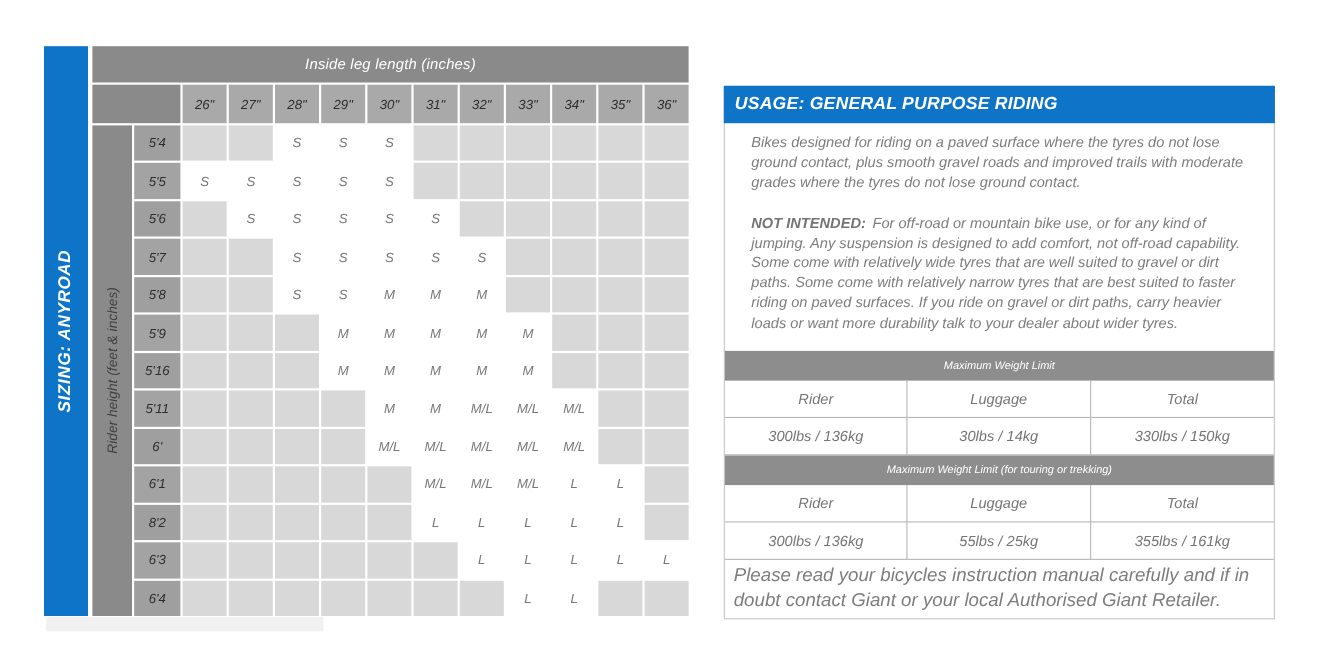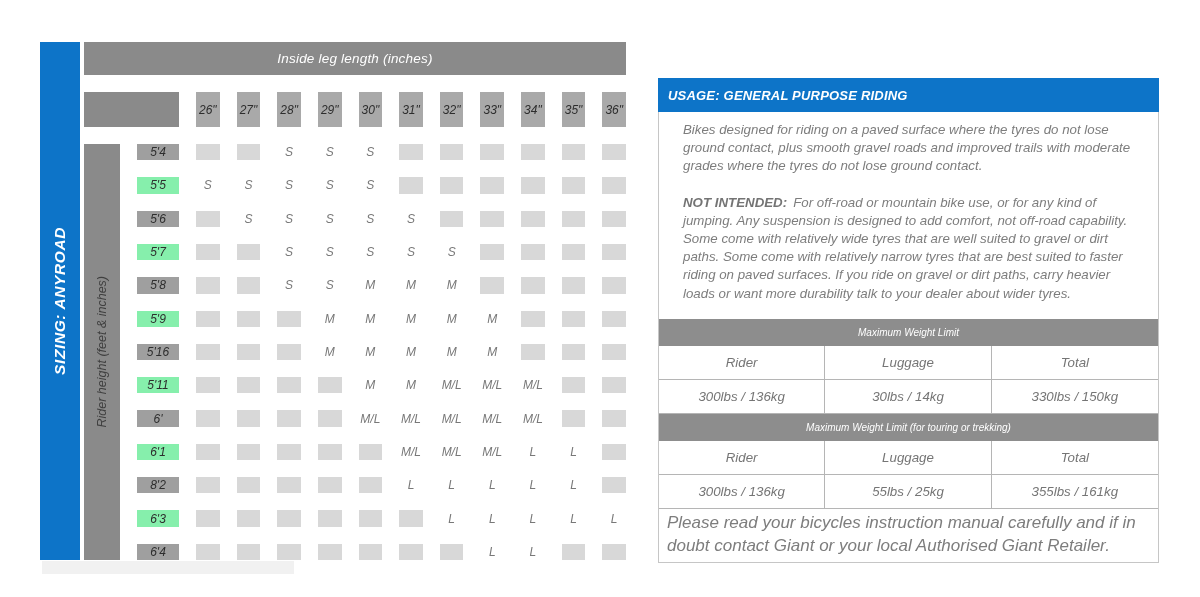--- a/index.html
+++ b/index.html
@@ -5,42 +5,42 @@
   html,body{margin:0;padding:0;background:#fff;}
   .canvas{position:relative;width:1200px;height:597px;background:#ffffff;
           font-family:"Liberation Sans",sans-serif;overflow:hidden;}
 
   
   .sizing{position:absolute;left:40px;top:42px;width:586px;height:518px;display:flex;gap:4px;}
   .blue-bar{width:40px;background:#0d74c8;display:flex;align-items:center;justify-content:center;}
   .blue-bar span{writing-mode:vertical-rl;transform:rotate(180deg);color:#ffffff;
                  font-weight:bold;font-style:italic;font-size:15.5px;letter-spacing:.6px;white-space:nowrap;}
   #sizing-grid{flex:1;display:grid;grid-template-columns:36px 42px repeat(11,1fr);
-               grid-template-rows:33px 35px repeat(13,1fr);gap:17px;}
+               grid-template-rows:33px 35px repeat(13,1fr);gap:2px;}
   .c-title{grid-column:1/-1;grid-row:1;background:#8a8a8a;color:#ffffff;font-style:italic;
            font-size:13.5px;display:flex;align-items:center;justify-content:center;letter-spacing:.2px;}
   .c-corner{grid-column:1/3;grid-row:2;background:#8a8a8a;}
   .c-strip{grid-column:1;grid-row:3/16;background:#8a8a8a;display:flex;align-items:center;justify-content:center;}
   .c-strip span{writing-mode:vertical-rl;transform:rotate(180deg);color:#3f3f3f;
                 font-style:italic;font-size:12.5px;white-space:nowrap;}
   .c-colhead{background:#a9a9a9;color:#2d2d2d;font-style:italic;font-size:12px;
              display:flex;align-items:center;justify-content:center;}
   .c-rowlabel{background:#9f9f9f;color:#2d2d2d;font-style:italic;font-size:12px;
               display:flex;align-items:center;justify-content:center;}
-  .c-rowlabel.alt{background:#86efac;}
+  .c-rowlabel.alt{background:#a3a3a3;}
   .c-data{background:#d8d8d8;}
   .c-data.filled{background:#ffffff;color:#787878;font-style:italic;font-size:12px;
                  display:flex;align-items:center;justify-content:center;}
   .shadow{position:absolute;left:42px;top:561px;width:252px;height:13px;background:#f1f1f1;}
 
   
   .usage{position:absolute;left:658px;top:78px;width:501px;height:485px;border:1px solid #c6c6c6;
          box-sizing:border-box;display:flex;flex-direction:column;background:#fff;}
   .usage-header{height:34px;flex:none;background:#0d74c8;color:#ffffff;display:flex;align-items:center;
-                padding-left:10px;font-weight:bold;font-style:italic;font-size:13px;
+                padding-left:10px;font-weight:bold;font-style:italic;font-size:16px;
                 margin:-1px -1px 0 -1px;letter-spacing:.2px;}
   .usage-body{flex:1;padding:9px 9px 0;font-style:italic;color:#7d7d7d;font-size:13.3px;line-height:1.37;}
   .usage-body p{margin:0 15px 18px;}
   .usage-body p:last-child{margin-bottom:0;}
   .plabel{font-weight:bold;margin-right:6px;color:#747474;}
   .wt-title{height:27px;background:#8d8d8d;color:#ffffff;font-style:italic;font-size:10px;
             display:flex;align-items:center;justify-content:center;}
   .wt-row{display:grid;grid-template-columns:1fr 1fr 1fr;}
   .wt-cell{height:33px;display:flex;align-items:center;justify-content:center;font-style:italic;
            font-size:13.3px;color:#757575;border-right:1px solid #b5b5b5;border-bottom:1px solid #b5b5b5;}

